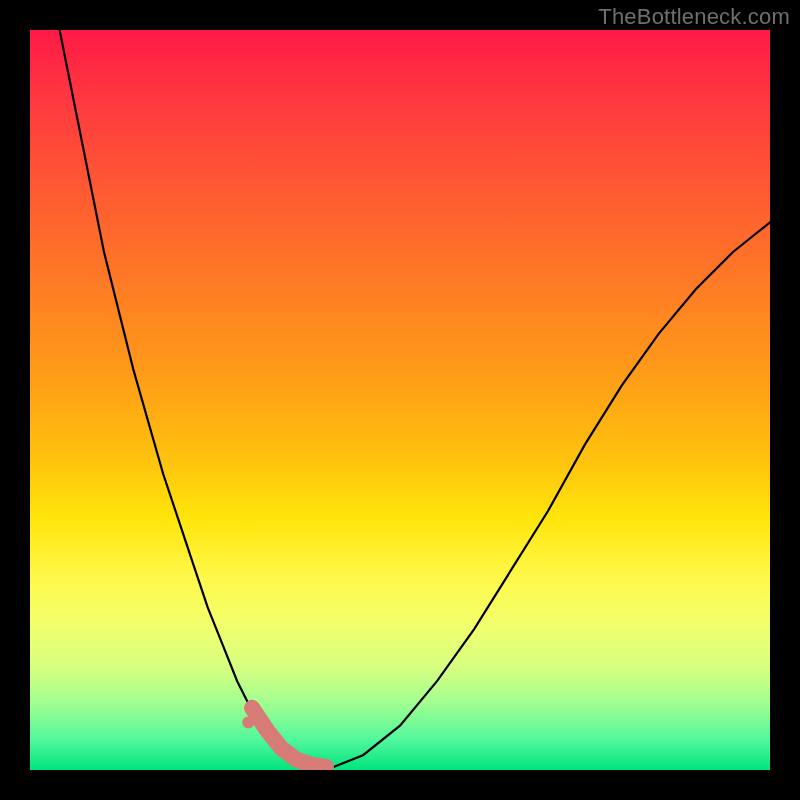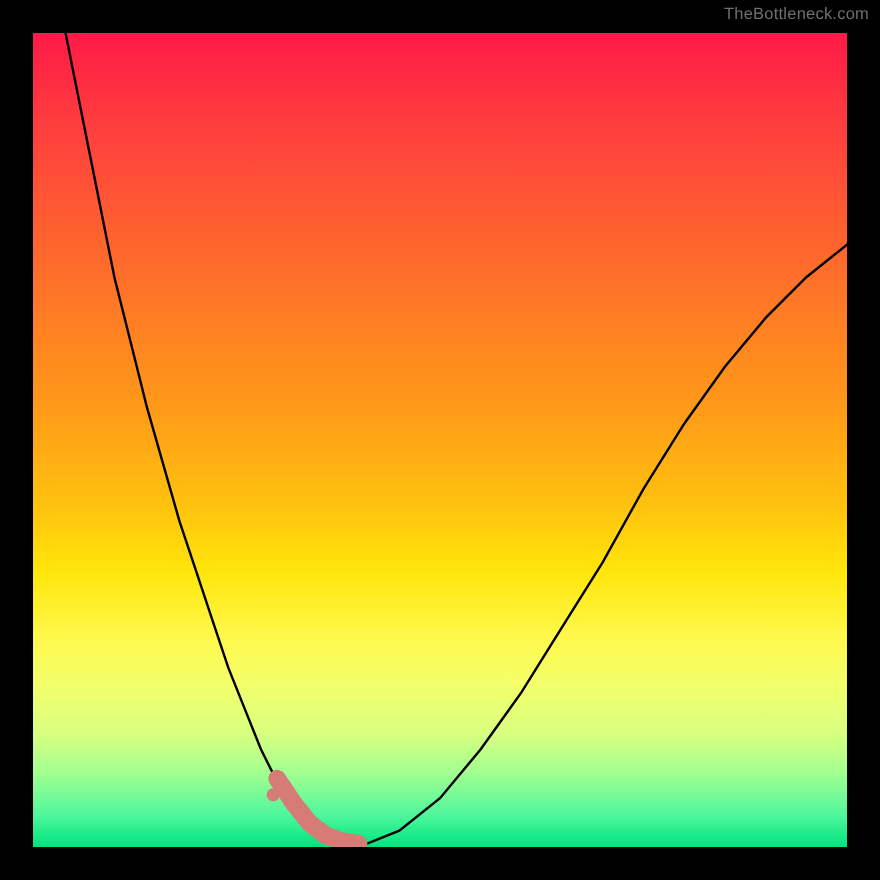--- a/index.html
+++ b/index.html
@@ -40,21 +40,21 @@
       #a0ff90 91%,
       #50f79c 96%,
       #00e47e 100%
     );
   }
   .watermark {
     position: absolute;
     top: 4px;
     right: 10px;
     color: #6f6f6f;
-    font-size: 15px;
+    font-size: 22px;
     letter-spacing: 0.2px;
     font-weight: 400;
     user-select: none;
     margin-left: 36px;
   }
   svg.curve {
     position: absolute;
     top: 0; left: 0;
     width: 740px;
     height: 740px;

